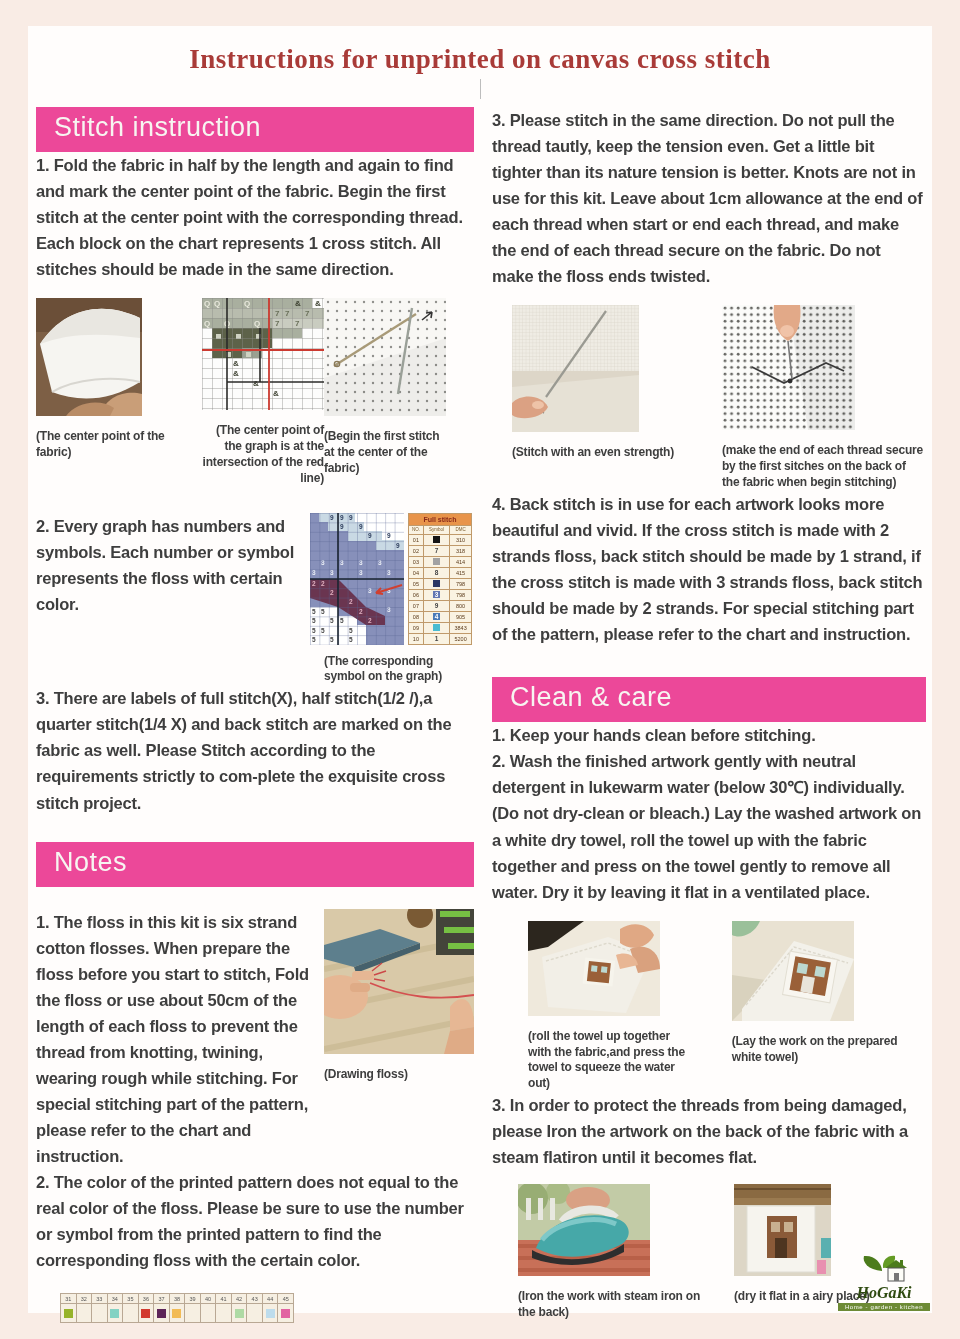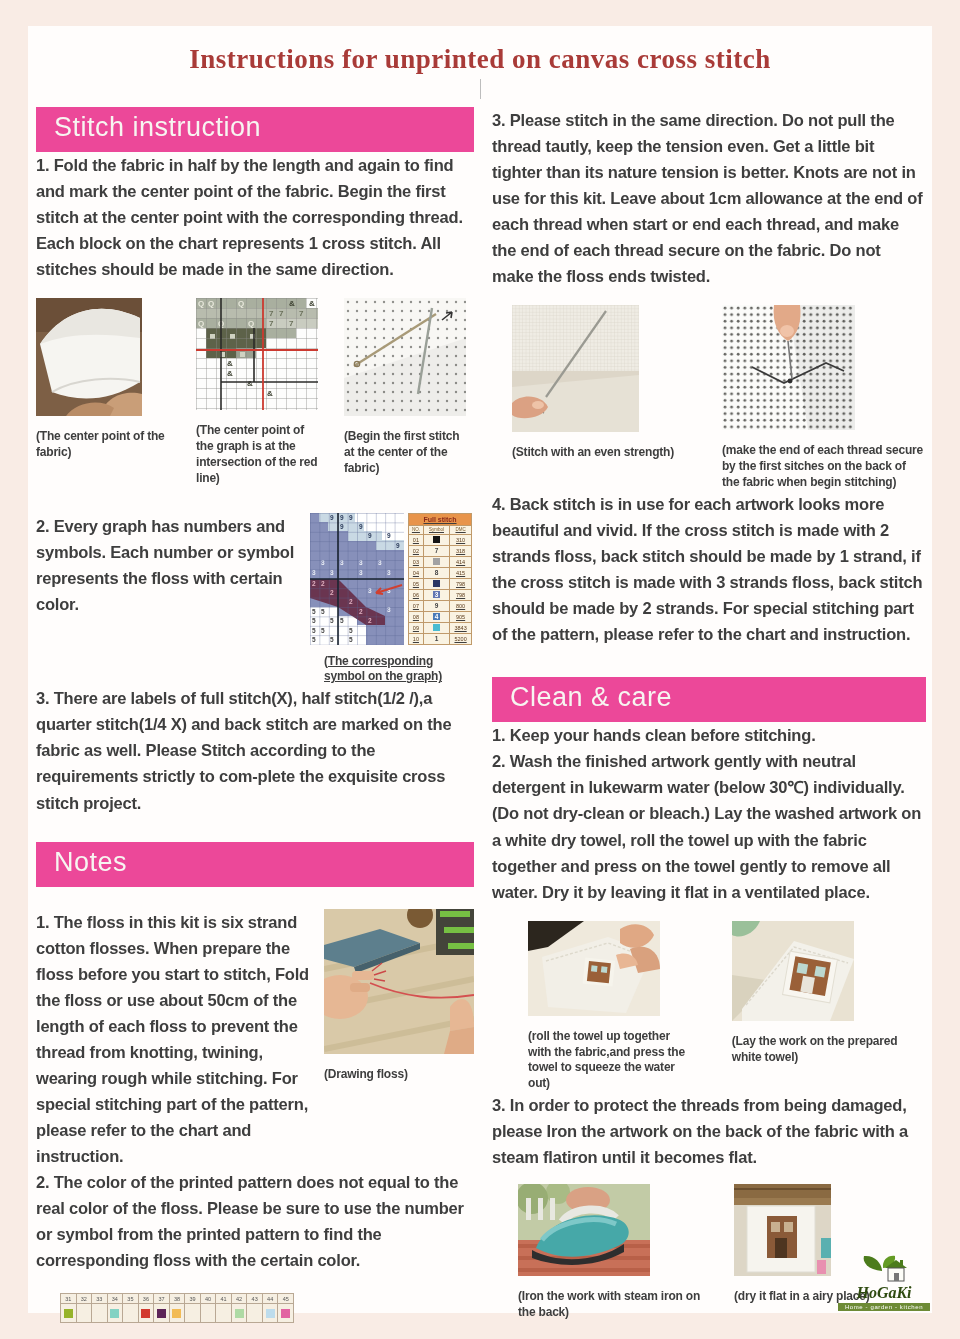--- a/index.html
+++ b/index.html
@@ -20,21 +20,21 @@
          letter-spacing:-0.2px;}
   figure{margin:0;}
   figcaption{font-size:12px;font-weight:700;line-height:1.32;margin-top:9px;
              letter-spacing:-0.2px;}
   .mt6{margin-top:6px;} .mt14{margin-top:14px;} .mt16{margin-top:16px;}
   .mt18{margin-top:18px;} .mt22{margin-top:22px;} .mt26{margin-top:26px;}
   .mt30{margin-top:30px;}
   .figrow{display:flex;align-items:flex-start;}
   .p2row{display:flex;margin-top:26px;justify-content:space-between;}
   .p2row p{width:272px;}
-  .symfig{margin-left:auto;text-decoration:underline;}
+  .symfig{margin-left:auto;}
   .symfig .wrap{display:flex;gap:4px;align-items:flex-start;}
   .symfig figcaption{width:150px;margin-left:14px;}
   .notesrow{display:flex;margin-top:22px;}
   .notesrow p{width:280px;}
   .notesrow figure{margin-left:auto;}
   .flossrow{display:flex;margin-top:20px;}
   .flosschart{margin-left:24px;}
   
   table.fs{border-collapse:collapse;width:64px;background:#faf3e2;
            border:1px solid #c09a6a;}
@@ -57,22 +57,22 @@
         justify-content:center;font-size:6.5px;font-weight:bold;color:#444;}
   
   .r1 figure:first-child{margin-left:20px;width:210px;}
   .r1 figure:last-child{margin-left:4px;width:208px;}
   .r2 figure:first-child{margin-left:36px;width:180px;}
   .r2 figure:last-child{margin-left:42px;width:216px;}
   .r3 figure:first-child{margin-left:26px;width:196px;}
   .r3 figure:last-child{margin-left:20px;width:186px;}
   
   .l1 figure:nth-child(1){width:130px;}
-  .l1 figure:nth-child(2){width:128px;margin-left:30px;}
-  .l1 figure:nth-child(3){width:124px;margin-left:20px;}
+  .l1 figure:nth-child(2){width:128px;margin-left:30px;text-align:right;}
+  .l1 figure:nth-child(3){width:124px;}
   
   .logo{position:absolute;right:2px;bottom:2px;width:92px;text-align:center;}
   .logo .name{font-family:"Liberation Serif",serif;font-style:italic;
               font-weight:bold;font-size:16px;color:#2e4a10;line-height:1;
               margin-top:-2px;}
   .logo .bar{margin-top:2px;background:#6d8a35;color:#fff;font-size:6px;
              letter-spacing:.6px;line-height:8px;height:8px;}
 </style>
 </head>
 <body>

